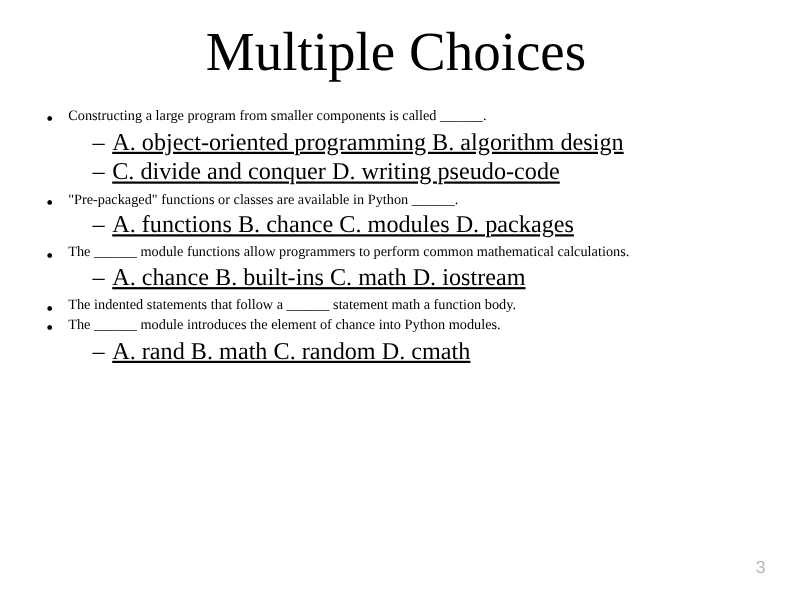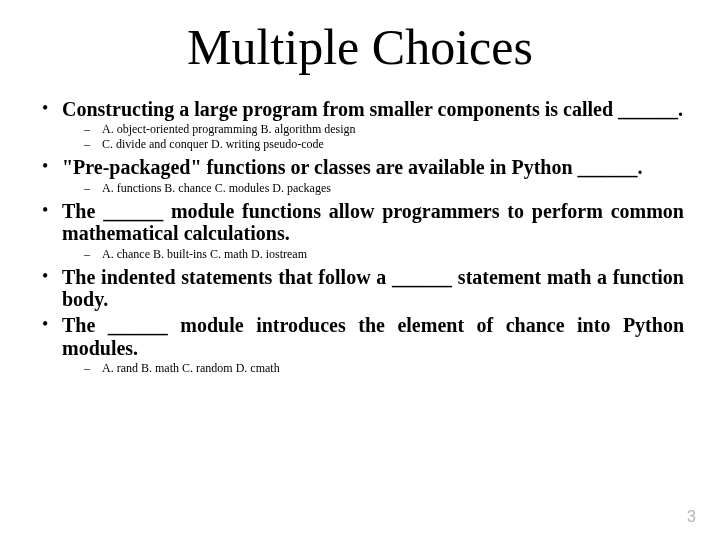--- a/index.html
+++ b/index.html
@@ -33,35 +33,35 @@
     margin-bottom: 4px;
   }
   ul.top > li::before {
     content: "•";
     position: absolute;
     left: 6px;
     top: 0;
     font-size: 18px;
   }
   .question {
-    font-size: 20px;
+    font-size: 13px;
     text-align: justify;
     line-height: 1.12;
-    font-weight: bold;
   }
   ul.sub {
     list-style: none;
     padding: 0;
     margin: 2px 0 4px 22px;
   }
   ul.sub > li {
     position: relative;
     padding-left: 18px;
-    font-size: 12px;
+    font-size: 22px;
     line-height: 1.25;
+    text-decoration: underline;
   }
   ul.sub > li::before {
     content: "–";
     position: absolute;
     left: 0;
     top: 0;
   }
   .page-num {
     position: absolute;
     right: 24px;

